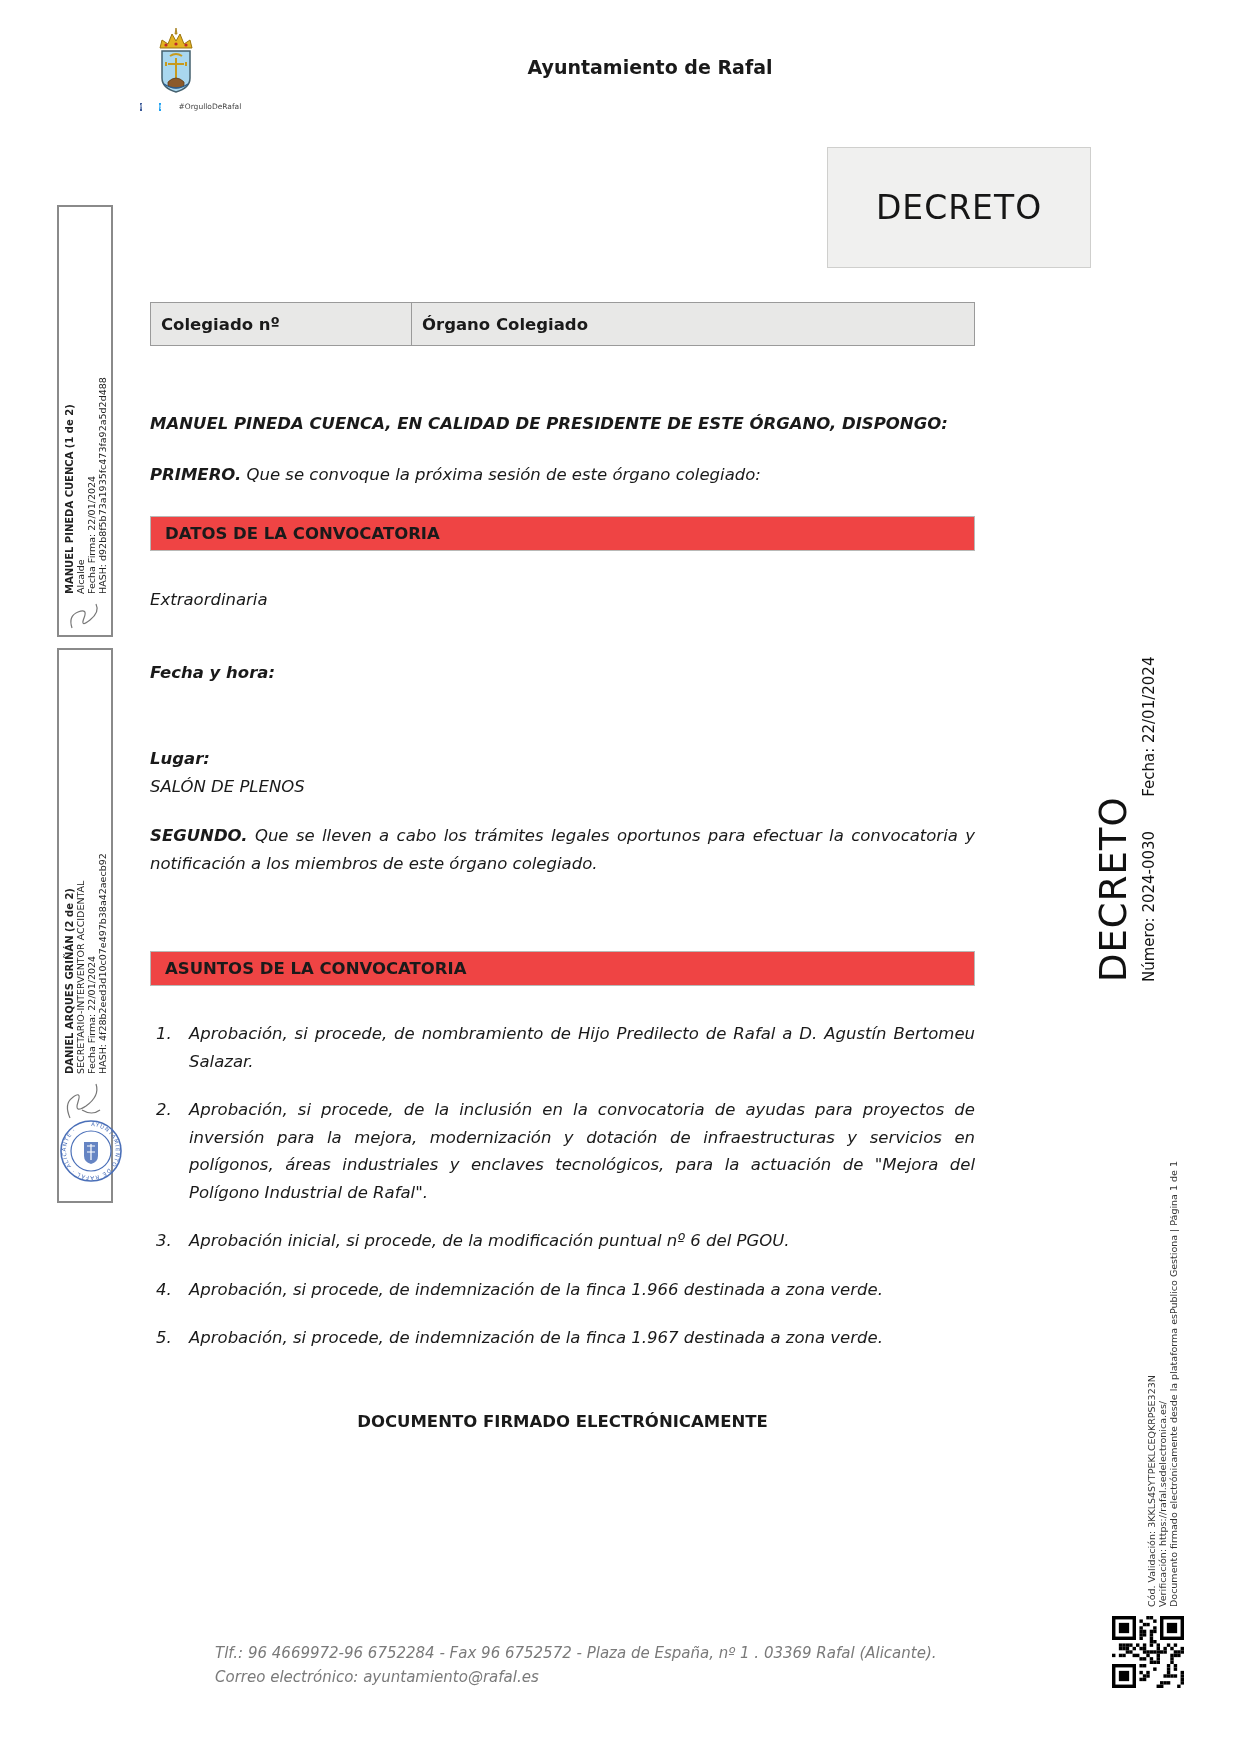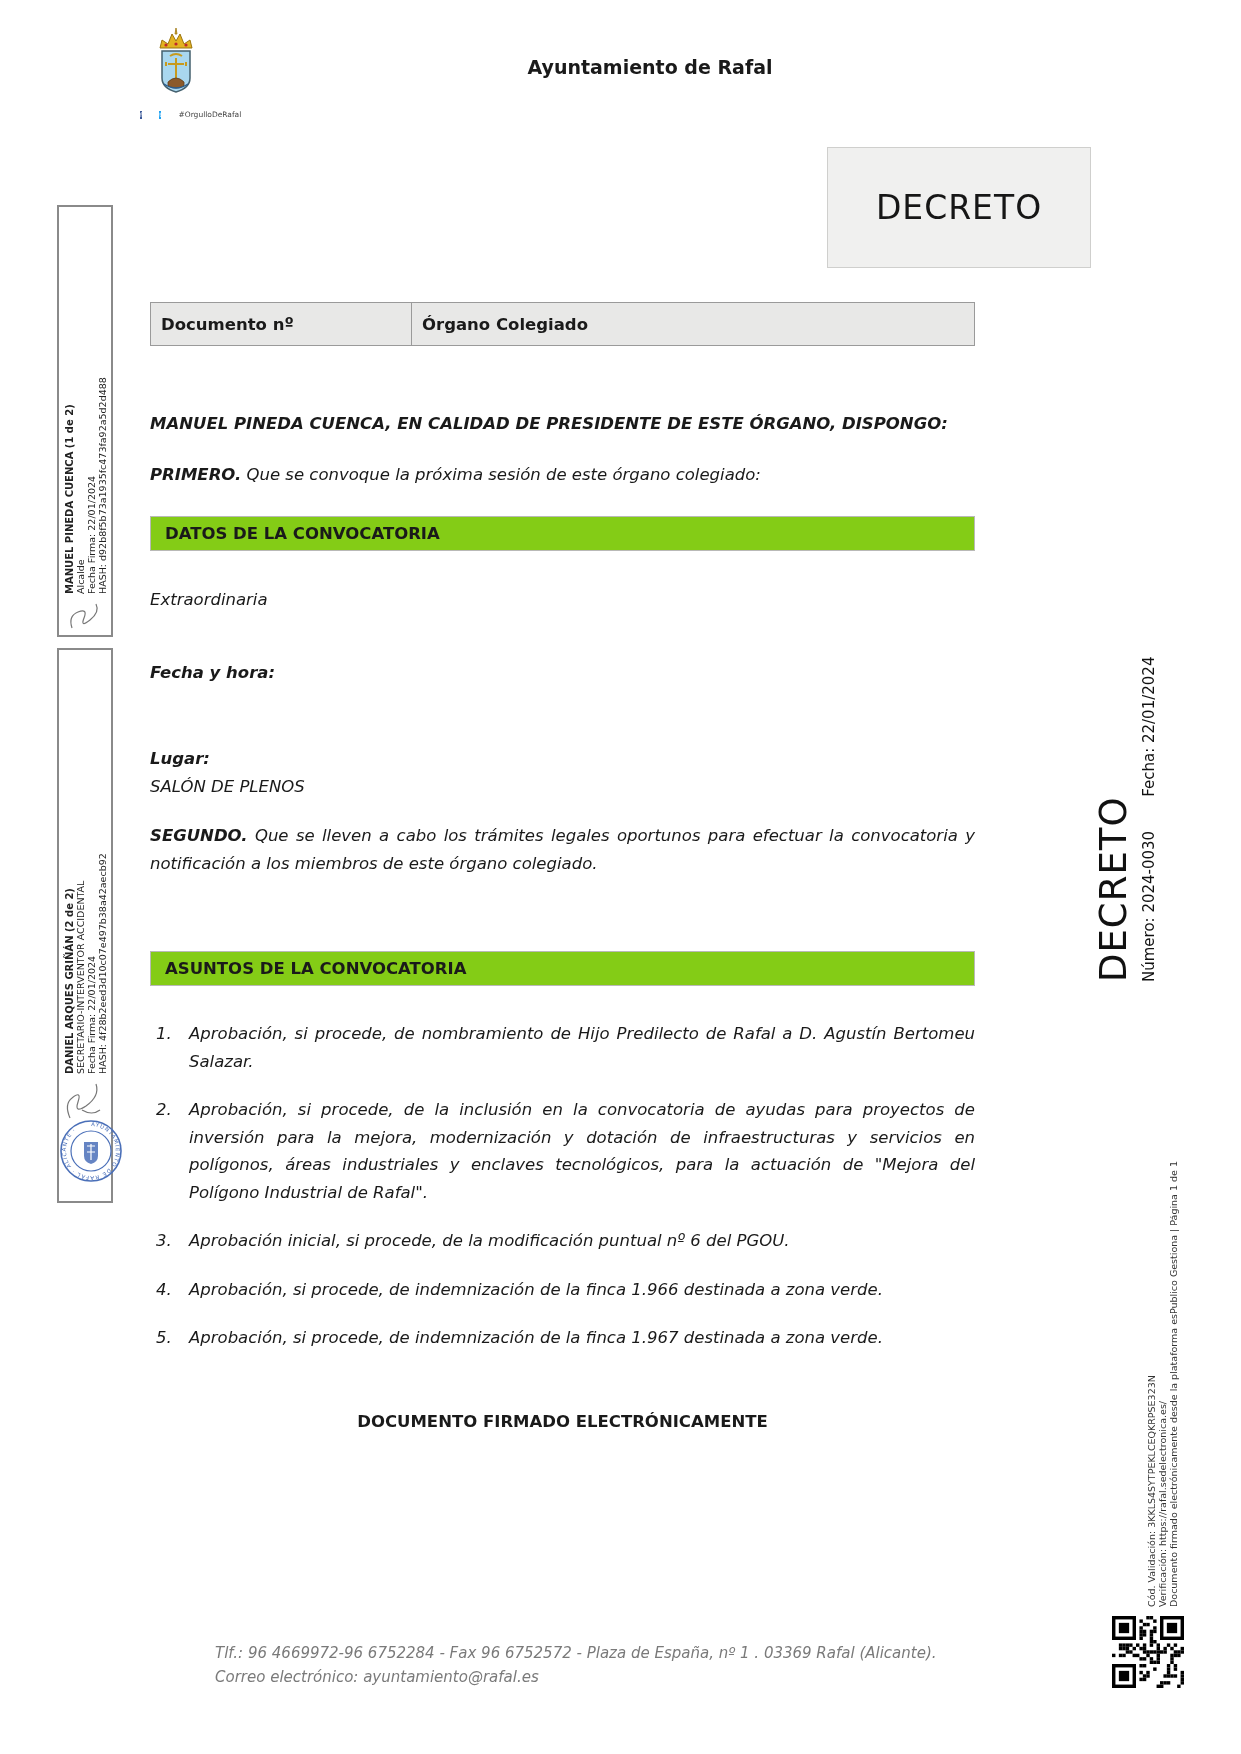--- a/index.html
+++ b/index.html
@@ -23,21 +23,21 @@
     font-size:33px;color:#161616;letter-spacing:1px;}
   
   #exp-table{left:150px;top:302px;width:825px;border-collapse:collapse;
     font-size:16.5px;}
   #exp-table td{border:1px solid #9a9a9a;padding:9px 10px;height:24px;}
   #exp-table tr.hdr td{background:#e8e8e7;font-weight:bold;}
   #exp-table td.c1{width:240px;}
   
   .blk{left:150px;width:825px;font-size:16.5px;line-height:27.5px;font-style:italic;}
   .bold{font-weight:bold;}
-  .bar{left:150px;width:809px;background:#84cc16;border:1px solid #b9b9b7;
+  .bar{left:150px;width:809px;background:#ef4444;border:1px solid #b9b9b7;
     font-weight:bold;font-size:16.5px;padding:7px 0 7px 14px;}
   .just{text-align:justify;}
   
   .li{display:flex;margin-bottom:21px;}
   .li .num{flex:0 0 33px;padding-left:6px;}
   .li .txt{flex:1;}
   #signed-line{left:150px;top:1412px;width:825px;text-align:center;
     font-weight:bold;font-size:16.5px;}
   
   #footer{left:215px;top:1641px;width:760px;font-size:15px;
@@ -74,35 +74,35 @@
       <circle cx="46" cy="19" r="1.6" fill="#c0272d"></circle>
       <path d="M35 8 L37 8 L36 2 Z" fill="#e3b321" stroke="#9a7410" stroke-width="0.8"></path>
 
       <path d="M22 25 L50 25 L50 52 Q50 62 36 66 Q22 62 22 52 Z" fill="#a9d7ef" stroke="#44606e" stroke-width="1.5"></path>
 
       <path d="M36 32 L36 52 M28 38 L44 38 M26 36 L26 40 M46 36 L46 40 M30 30 Q36 26 42 30" fill="none" stroke="#c79a1e" stroke-width="2"></path>
 
       <path d="M28 56 Q36 48 44 56 L44 60 Q36 64 28 60 Z" fill="#8b5a2b" stroke="#5f3d1c" stroke-width="0.8"></path>
       <path d="M24 58 Q36 66 48 58" fill="none" stroke="#2c5e8f" stroke-width="1.5"></path>
     </svg>
-    <div style="display:flex;align-items:center;gap:17px;margin-top:10px;">
+    <div style="display:flex;align-items:center;gap:17px;margin-top:2px;">
       <span style="width:8px;height:8px;background:#3b5998;color:#fff;font-size:6px;line-height:8px;text-align:center;display:inline-block;">f</span>
       <span style="width:8px;height:8px;background:#1da1f2;color:#fff;font-size:6px;line-height:8px;text-align:center;display:inline-block;">t</span>
       <span style="font-size:7.5px;color:#444;">#OrgulloDeRafal</span>
     </div>
   </div>
 
   <div class="abs" id="page-title">Ayuntamiento de Rafal</div>
 
   <div class="abs" id="decreto-box">DECRETO</div>
 
   <table class="abs" id="exp-table">
     <tbody>
         <tr class="hdr">
-      <td class="c1">Documento nº</td>
+      <td class="c1">Colegiado nº</td>
       <td>Órgano Colegiado</td>
     </tr>
   </tbody>
     </table>
 
   <div class="abs blk bold" style="top:410px;">MANUEL PINEDA CUENCA, EN CALIDAD DE PRESIDENTE DE ESTE ÓRGANO, DISPONGO:</div>
 
   <div class="abs blk" style="top:461px;">
     <b>PRIMERO.</b>
     <span>Que se convoque la próxima sesión de este órgano colegiado:</span>

